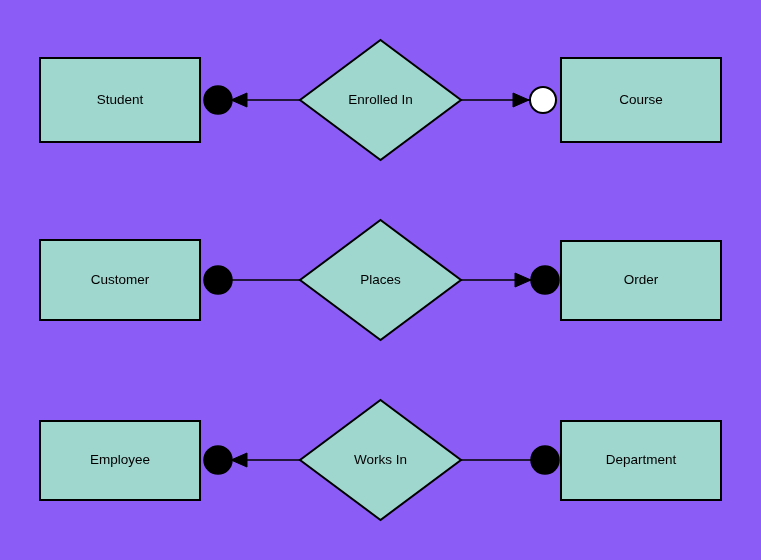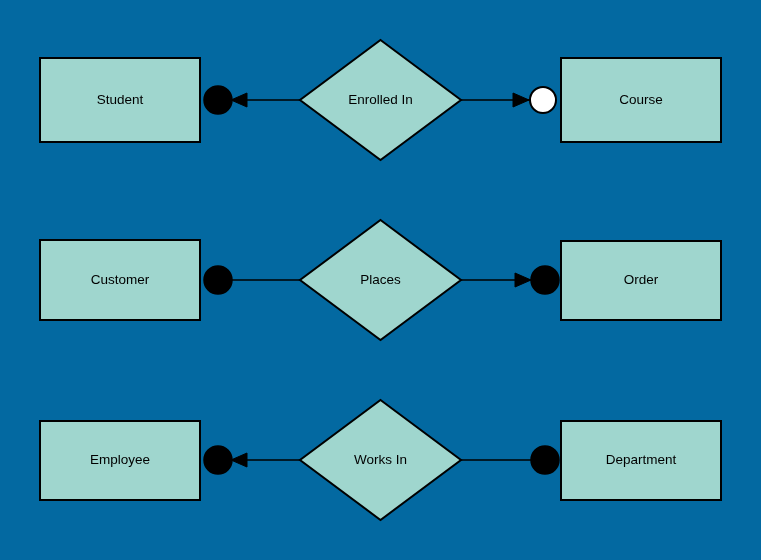--- a/index.html
+++ b/index.html
@@ -8,21 +8,21 @@
     padding: 0;
     background: #ffffff;
   }
   body {
     font-family: "Liberation Sans", sans-serif;
   }
   #canvas {
     position: relative;
     width: 761px;
     height: 560px;
-    background: #0369a1;
+    background: #8b5cf6;
     overflow: hidden;
   }
   #canvas svg {
     display: block;
     width: 761px;
     height: 560px;
   }
   .entity-box {
     fill: #9fd6ce;
     stroke: #000000;

